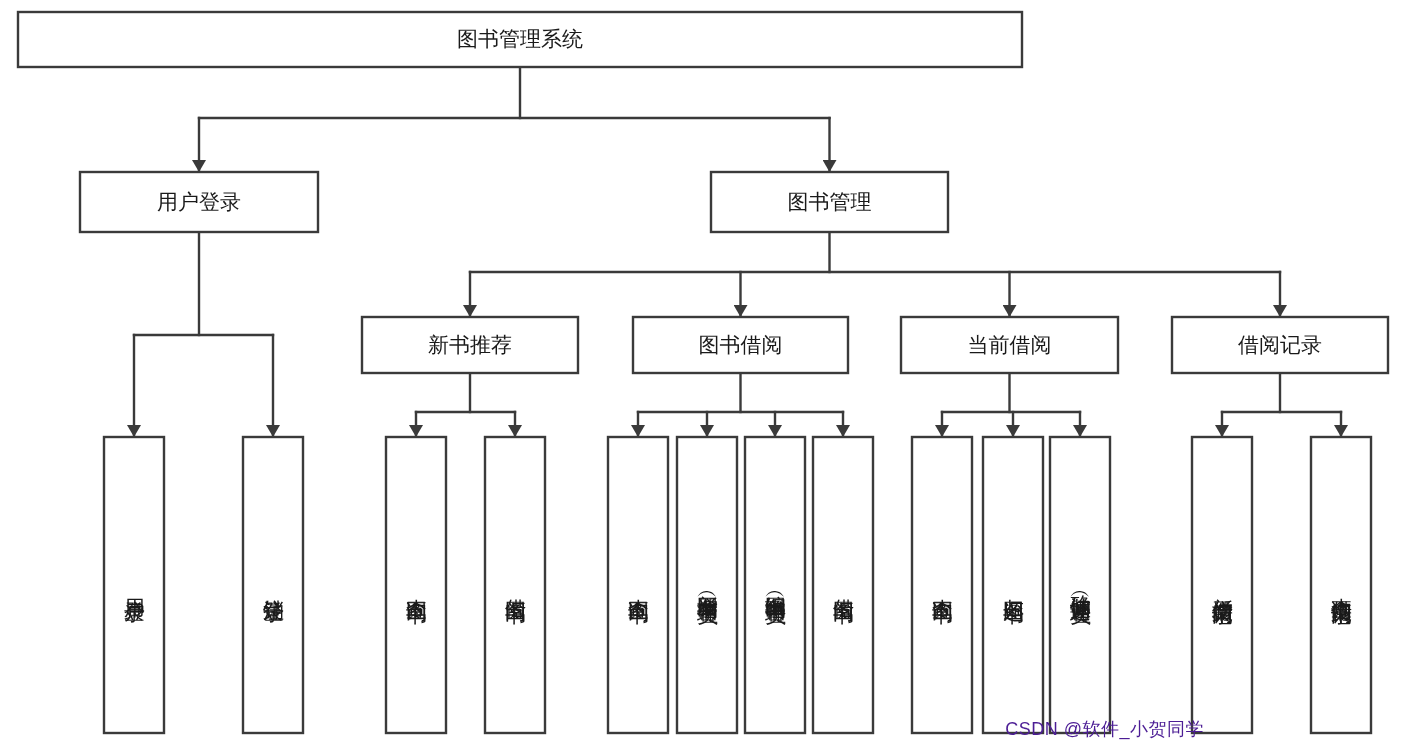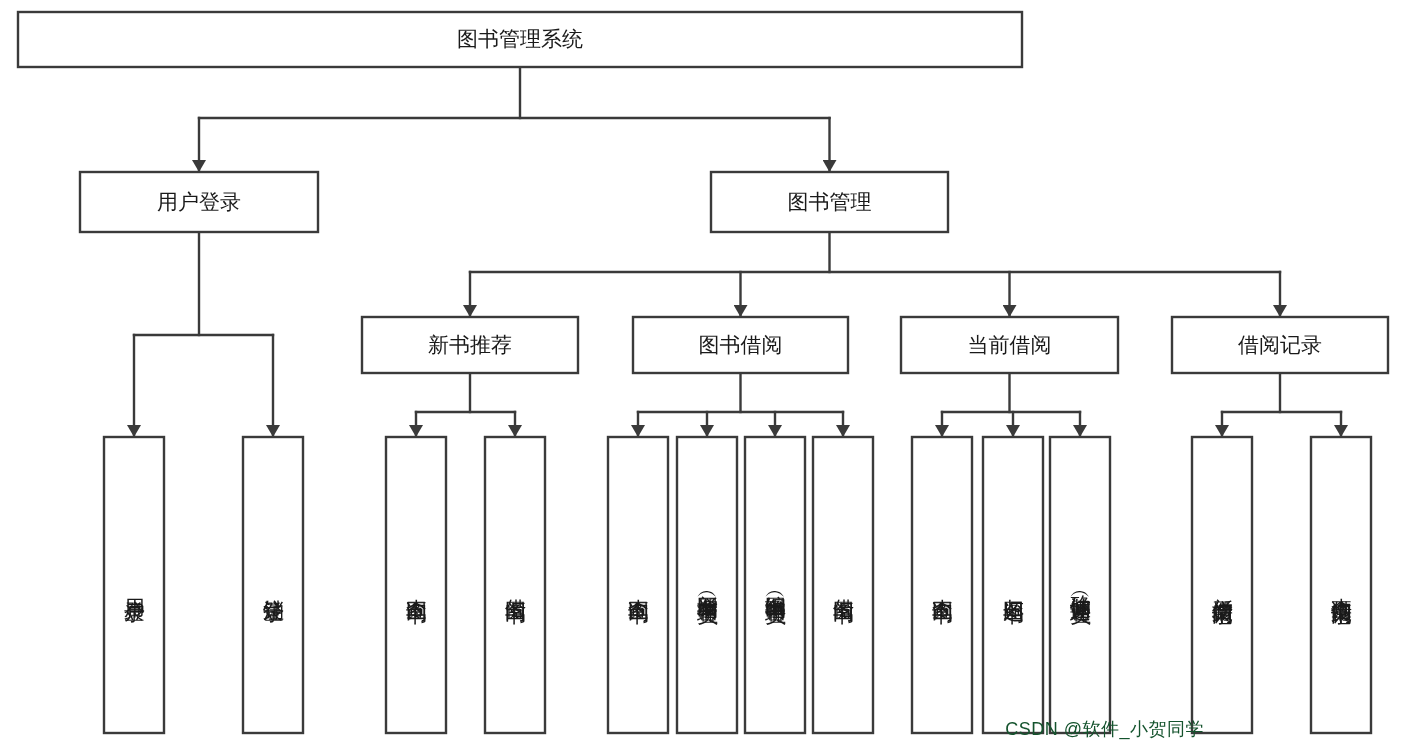--- a/index.html
+++ b/index.html
@@ -66,21 +66,21 @@
     letter-spacing: 1.5px;
     color: #1a1a1a;
     white-space: nowrap;
   }
   .watermark {
     position: absolute;
     right: 10px;
     bottom: 6px;
     font-family: "Liberation Sans", "DejaVu Sans", sans-serif;
     font-size: 18px;
-    color: #14532d;
+    color: #4c1d95;
     letter-spacing: 0.5px;
     user-select: none;
     margin-left: 20px;
   }
 </style>
 </head>
 <body>
 
 <div id="diagram-root">
 

